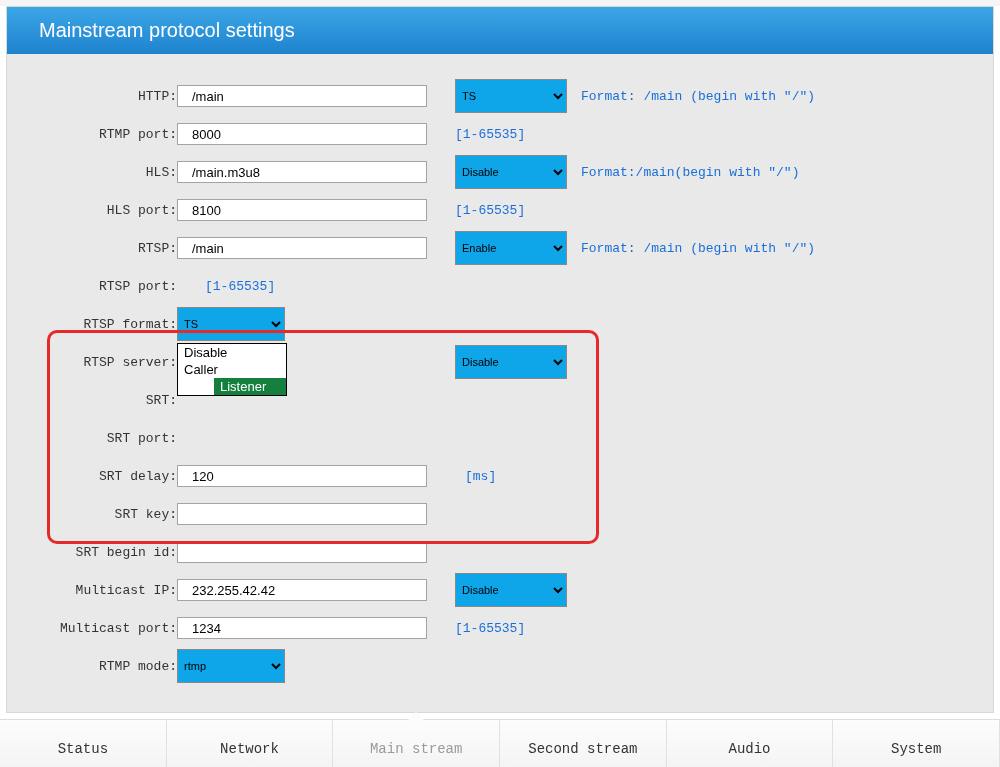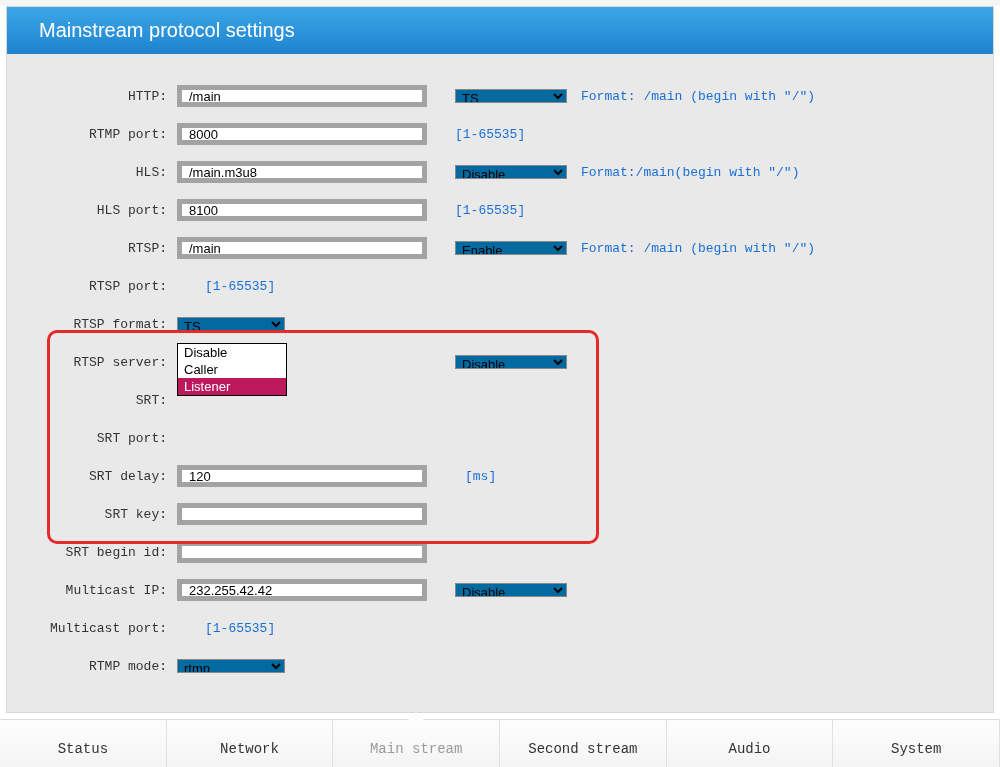--- a/index.html
+++ b/index.html
@@ -35,36 +35,35 @@
     align-items: center;
     margin-bottom: 14px;
     height: 24px;
   }
   .lbl {
     width: 140px;
     text-align: right;
     font-family: "Courier New", monospace;
     font-size: 13px;
     color: #333;
-    padding-right: 10px;
   }
   .txt-in {
     width: 250px;
     height: 22px;
-    border: 5px solid #a3a3a3;
+    border: 1px solid #a3a3a3;
     background: #fff;
     font-size: 13px;
-    padding: 1px 7px;
+    padding: 1px 14px;
     font-family: Arial, sans-serif;
   }
   .sel {
-    height: 14px;
+    height: 34px;
     border: 1px solid #888;
-    background: #0369a1;
-    font-size: 13px;
+    background: #0ea5e9;
+    font-size: 11px;
     padding: 0 2px;
   }
   .sel-sm { width: 108px; }
   .sel-md { width: 112px; }
   .gap1 { width: 28px; }
   .hint {
     font-family: "Courier New", monospace;
     font-size: 13px;
     color: #1a6fd8;
     margin-left: 14px;
@@ -83,22 +82,23 @@
     font-family: Arial, sans-serif;
     font-size: 13px;
     z-index: 5;
   }
   .dropdown-open .opt {
     padding: 0px 6px;
     line-height: 17px;
     cursor: default;
   }
   .dropdown-open .opt.sel-hl {
-    background: #be185d;
+    background: #15803d;
     color: #fff;
+    margin-left: 36px;
   }
   .tabs {
     display: flex;
     background: linear-gradient(to bottom, #fdfdfd, #f2f2f2);
     border-top: 1px solid #ddd;
     height: 58px;
     align-items: stretch;
     position: relative;
   }
   .tab {
@@ -228,20 +228,21 @@
         <div class="lbl">Multicast IP:</div>
         <input class="txt-in" value="232.255.42.42" style="">
         <div class="gap1"></div>
         <select class="sel sel-md">
           <option>Disable</option>
         </select>
       </div>
 
       <div class="row">
         <div class="lbl">Multicast port:</div>
+        <input class="txt-in" value="1234" style="">
         <div class="gap1"></div>
         <span class="hint" style="margin-left:0">[1-65535]</span>
       </div>
 
       <div class="row">
         <div class="lbl">RTMP mode:</div>
         <select class="sel sel-sm">
           <option>rtmp</option>
         </select>
       </div>

